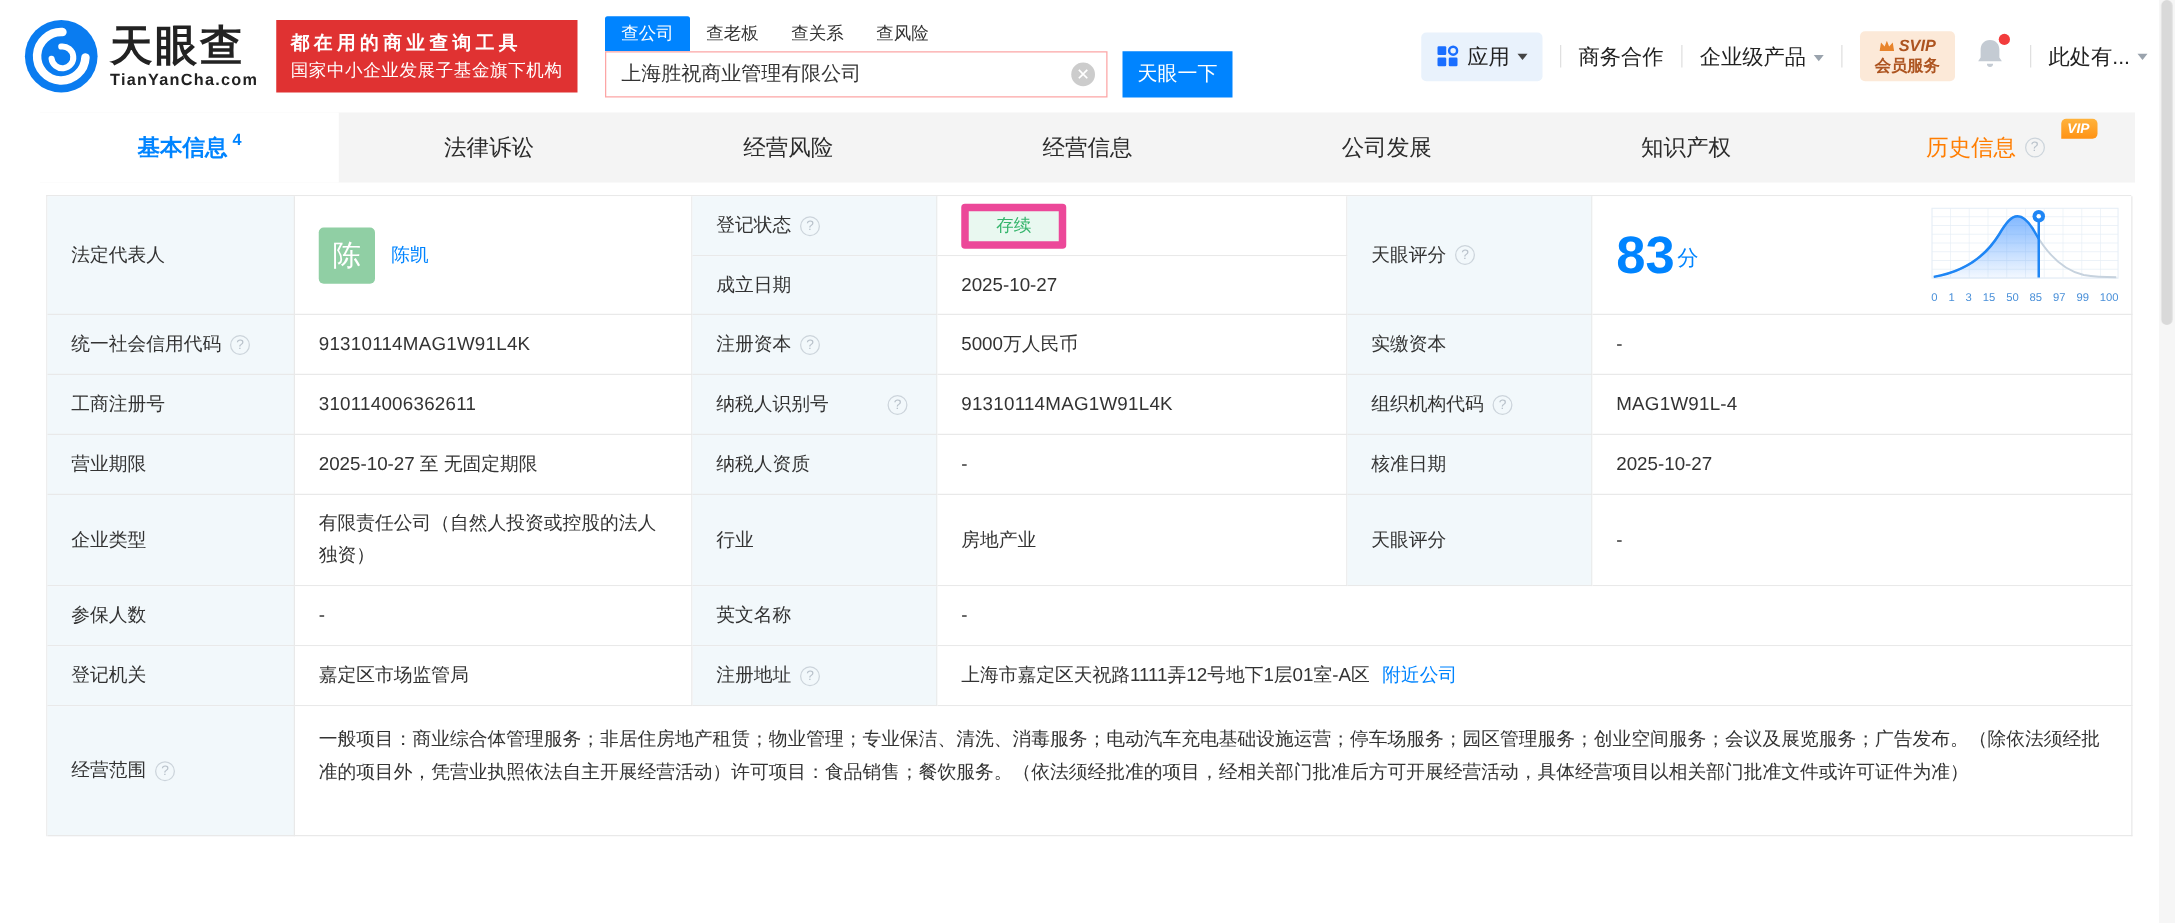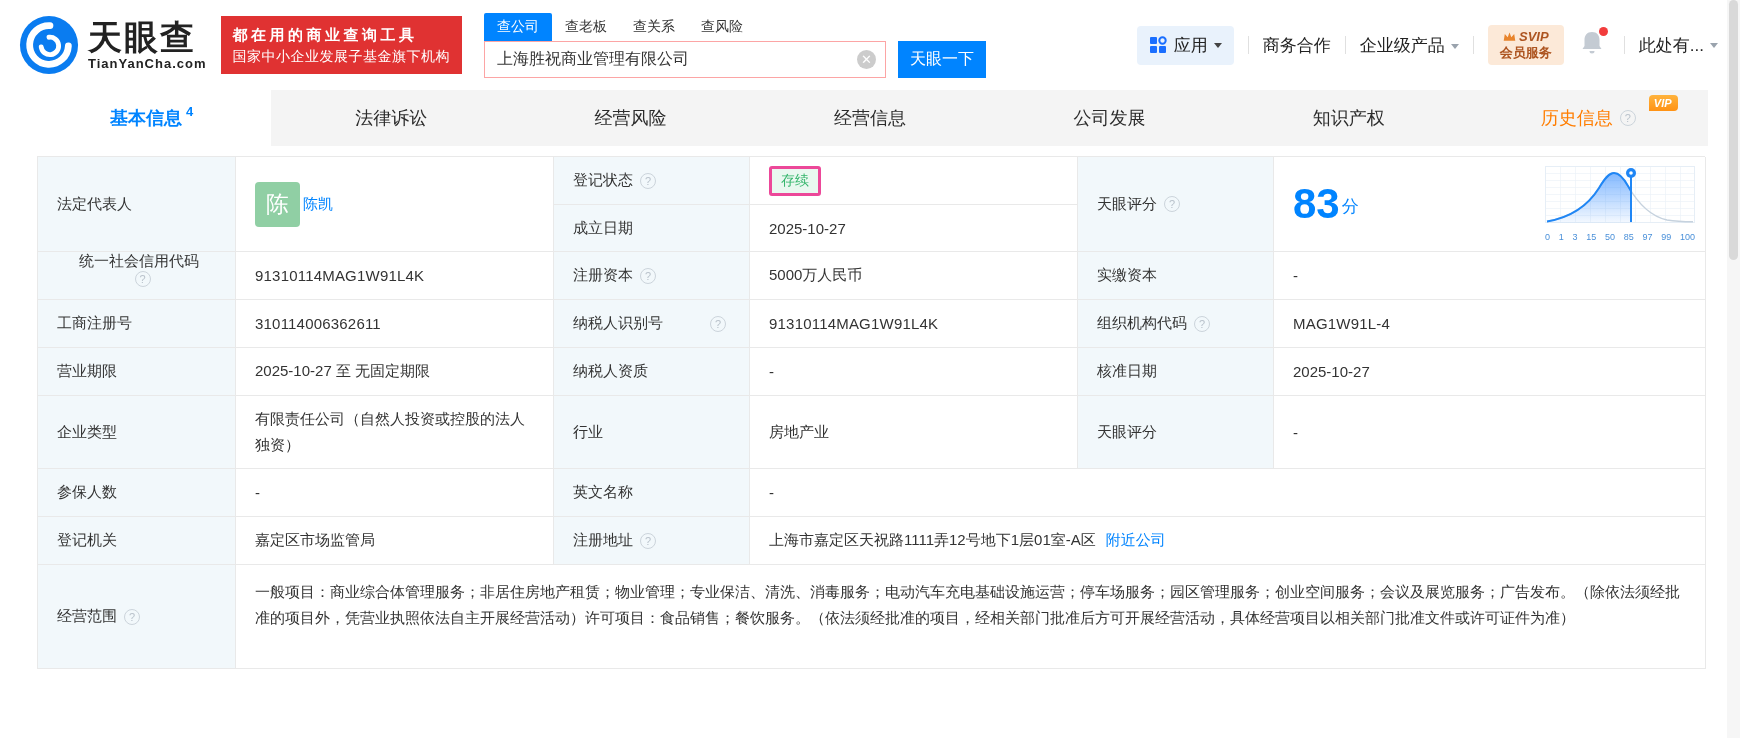--- a/index.html
+++ b/index.html
@@ -68,23 +68,23 @@
       border-top:1px solid #e9e9e9; border-left:1px solid #e9e9e9; font-size:15px; }
   .cell { border-right:1px solid #e9e9e9; border-bottom:1px solid #e9e9e9;
       display:flex; align-items:center; padding:0 14px 0 19px; background:#fff; overflow:hidden; }
   .cell.lb { background:#f2f8fb; }
   .mono-num { letter-spacing:0.2px; }
   .dash { color:#333; }
 
   .avatar { width:45px; height:45px; border-radius:4px; background:#90cfa4; color:#fff; font-size:23px;
       display:flex; align-items:center; justify-content:center; flex:0 0 auto; }
   .link { color:#0084ff; cursor:pointer; text-decoration:none; }
-  .rep-name { margin-left:3px; font-size:15px; }
-
-  .status-badge { display:inline-block; padding:3px 9px; background:#e9f8f0; border:3px solid #ec4899;
+  .rep-name { margin-left:13px; font-size:15px; }
+
+  .status-badge { display:inline-block; padding:3px 22px; background:#e9f8f0; border:6px solid #ec4899;
       color:#35b56c; border-radius:3px; font-size:14px; }
 
   .score-cell { justify-content:flex-start; gap:18px; padding-right:10px; }
   .score-num { font-size:42px; font-weight:bold; color:#0084ff; line-height:1; }
   .score-unit { font-size:17px; color:#0084ff; vertical-align:6px; margin-left:2px; font-weight:normal; }
   .score-chart { margin-left:auto; width:150px; }
   .ticks { display:flex; justify-content:space-between; font-size:9px; color:#4a90d9; margin-top:1px; }
 
   .scope-value { line-height:26px; padding:14px 18px 12px 19px; display:block; }
   .addr-link { margin-left:10px; white-space:nowrap; }
@@ -258,21 +258,21 @@
           <span>15</span>
           <span>50</span>
           <span>85</span>
           <span>97</span>
           <span>99</span>
           <span>100</span>
       </div>
     </div>
   </div>
 
-  <div class="cell lb" style="grid-row:3; grid-column:1;flex-direction:column;">
+  <div class="cell lb" style="grid-row:3; grid-column:1;">
     <span>统一社会信用代码</span>
       <span class="help"></span>
   </div>
   <div class="cell" style="grid-row:3; grid-column:2;">
     <span class="mono-num">91310114MAG1W91L4K</span>
   </div>
   <div class="cell lb" style="grid-row:3; grid-column:3;">
     <span>注册资本</span>
       <span class="help"></span>
   </div>

